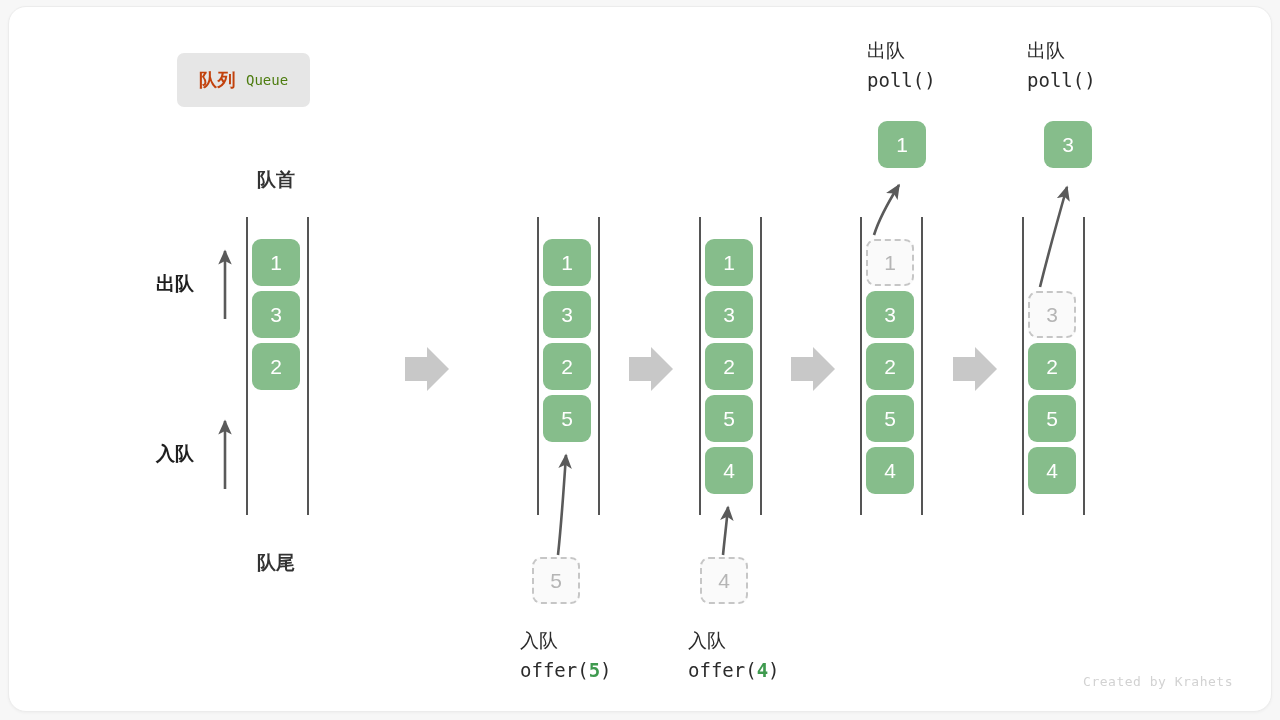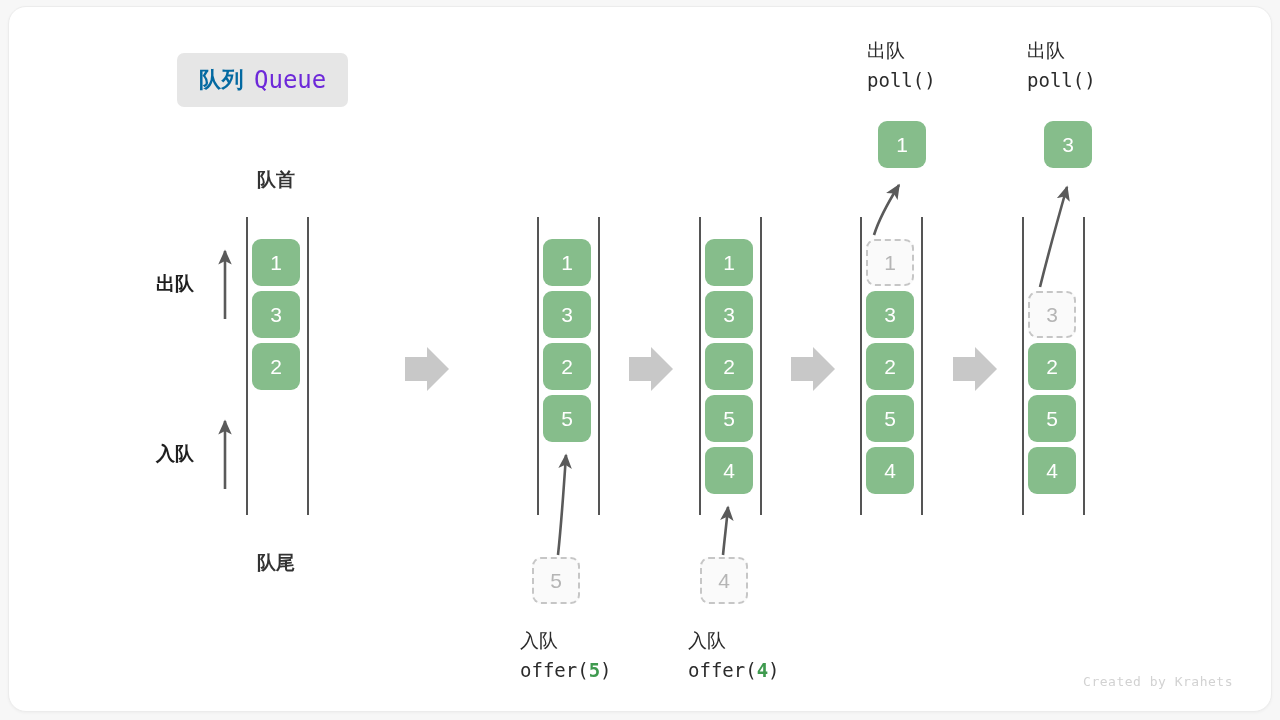--- a/index.html
+++ b/index.html
@@ -41,29 +41,29 @@
     height: 54px;
     padding: 0 22px;
     background: #e6e6e6;
     border-radius: 7px;
     display: flex;
     align-items: center;
     gap: 10px;
     white-space: nowrap;
   }
   .title-cn {
-    font-size: 22px;
+    font-size: 18px;
     font-weight: bold;
-    color: #0369a1;
+    color: #c2410c;
     letter-spacing: 0.5px;
   }
   .title-en {
     font-family: "DejaVu Sans Mono", "Liberation Mono", monospace;
-    font-size: 24px;
-    color: #6d28d9;
+    font-size: 14px;
+    color: #4d7c0f;
   }
 
   
   .col {
     position: absolute;
     top: 0;
     left: 0;
   }
   .rail {
     position: absolute;

